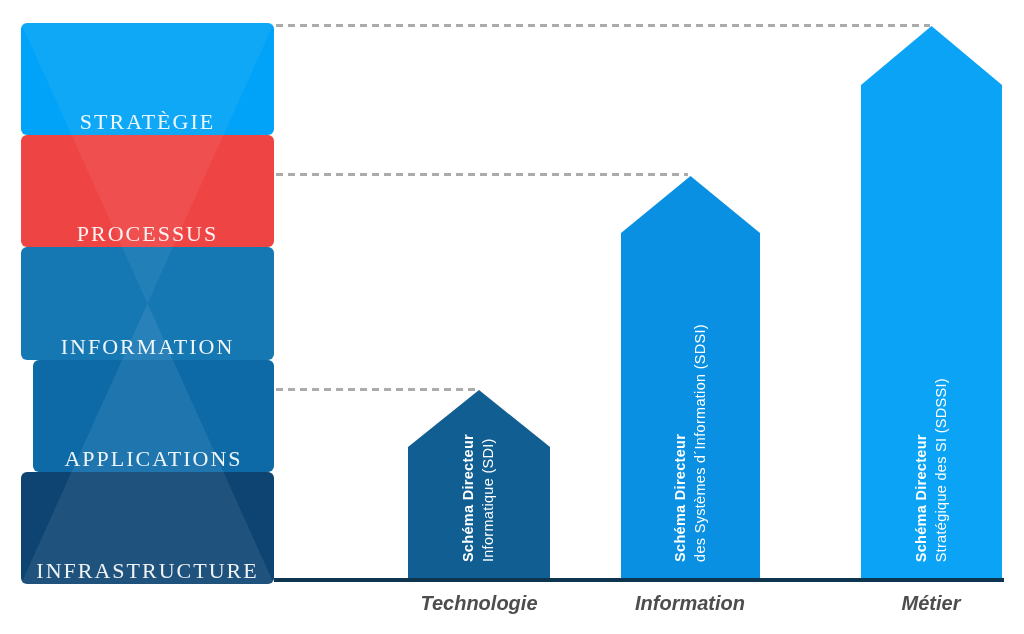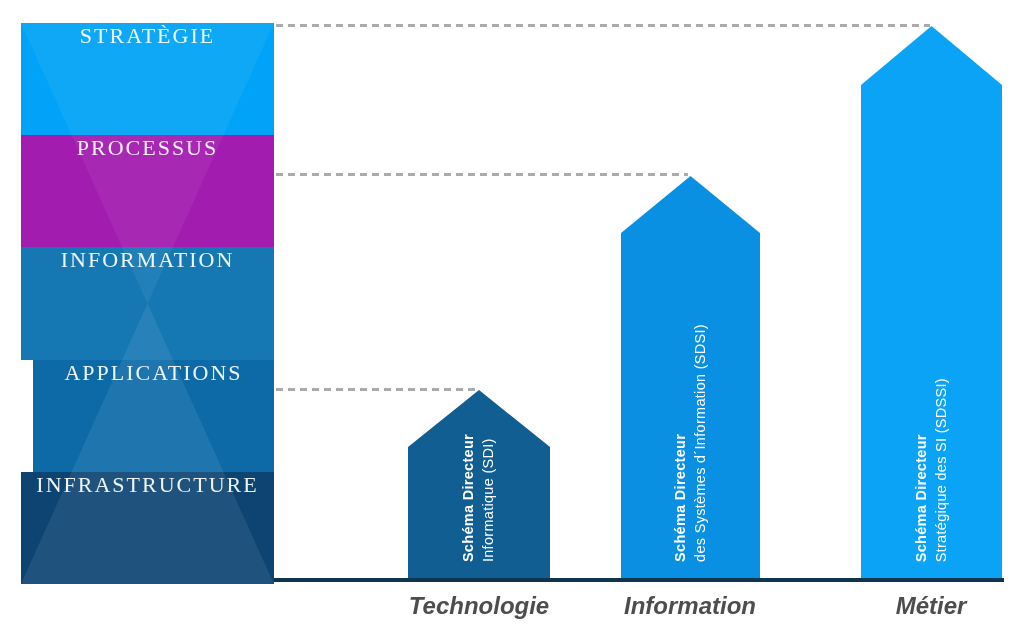--- a/index.html
+++ b/index.html
@@ -20,21 +20,21 @@
     content:"";position:absolute;inset:0;
     background:rgba(255,255,255,0.06);
     clip-path:polygon(0 0,100% 0,50% 50%);
   }
   .pyramid .x-overlay::after{
     content:"";position:absolute;inset:0;
     background:rgba(255,255,255,0.08);
     clip-path:polygon(50% 50%,100% 100%,0 100%);
   }
   .band{
-    flex:1;display:flex;align-items:flex-start;justify-content:center;
+    flex:1;display:flex;align-items:flex-end;justify-content:center;border-radius:6px;
   }
   .band span{
     font-family:"Liberation Serif","DejaVu Serif",serif;
     font-size:22px;letter-spacing:2px;color:rgba(255,255,255,0.93);
   }
 
   
   .dash{
     position:absolute;height:3px;
     background:repeating-linear-gradient(90deg,#ababab 0 7px,transparent 7px 12px);
@@ -63,36 +63,36 @@
     writing-mode:vertical-rl;transform:rotate(180deg);
     color:#fff;font-size:14.5px;line-height:1.35;letter-spacing:0.3px;
     white-space:nowrap;
   }
   .arrow-text .t1{display:block;font-weight:700;}
   .arrow-text .t2{display:block;font-weight:400;}
 
   
   .cat{
     position:absolute;top:592px;width:220px;text-align:center;
-    font-style:italic;font-weight:700;font-size:24px;color:#4d4d4d;
+    font-style:italic;font-weight:700;font-size:20px;color:#4d4d4d;
   }
   .cat-1{left:369px;}
   .cat-2{left:580px;}
   .cat-3{left:821px;}
 </style>
 </head>
 <body>
 
 <div class="canvas">
 
   <div class="pyramid">
     <div class="band" style="background: rgb(0, 163, 247);">
       <span>STRATÈGIE</span>
     </div>
-    <div class="band" style="background: #a21caf;">
+    <div class="band" style="background: #ef4444;">
       <span>PROCESSUS</span>
     </div>
     <div class="band" style="background: rgb(22, 120, 179);">
       <span>INFORMATION</span>
     </div>
     <div class="band" style="background: rgb(13, 106, 166); margin-left: 12px;">
       <span>APPLICATIONS</span>
     </div>
     <div class="band" style="background: rgb(13, 68, 113);">
       <span>INFRASTRUCTURE</span>

